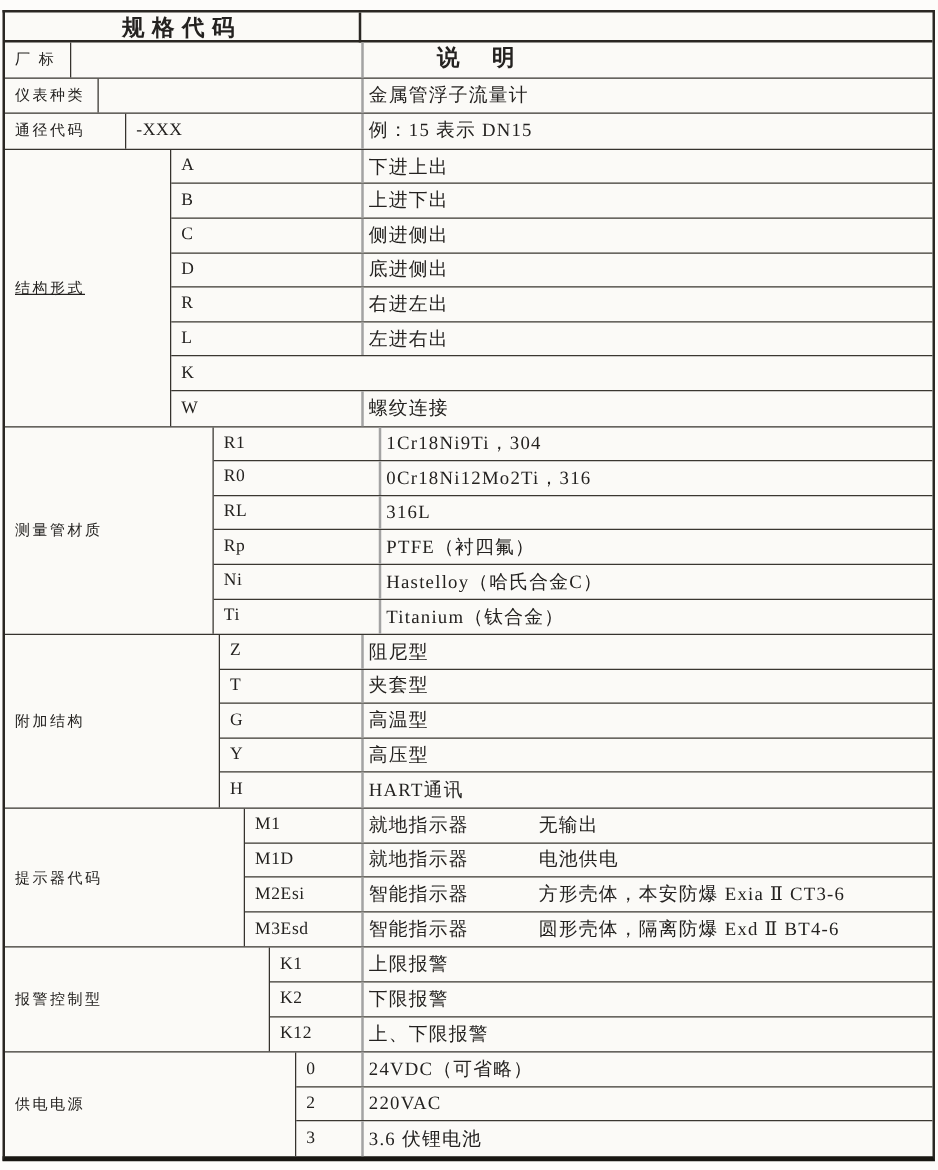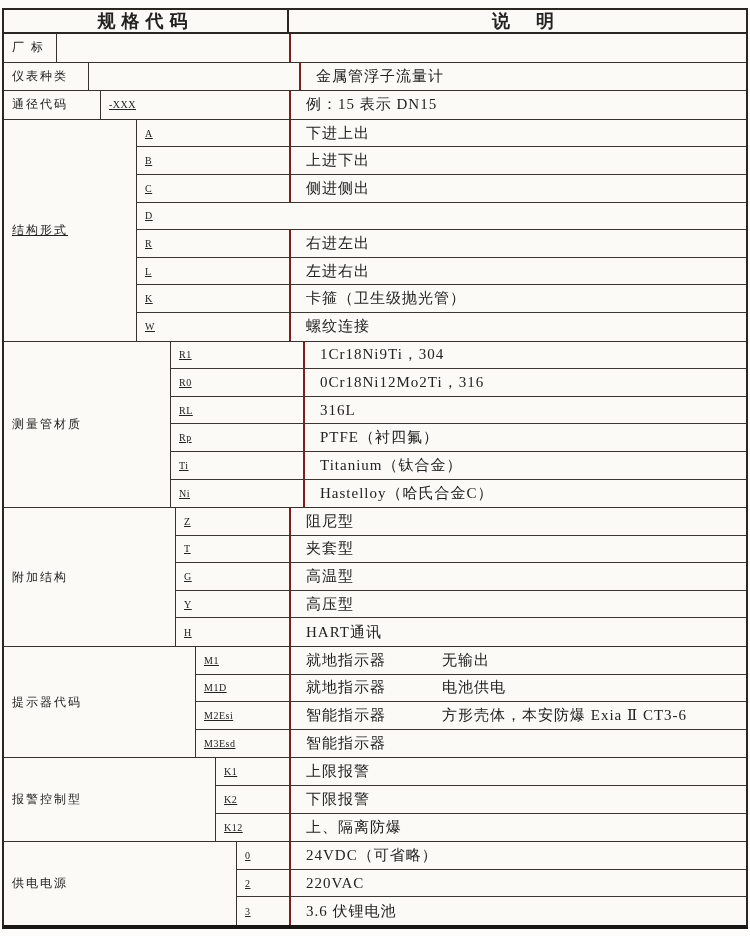--- a/index.html
+++ b/index.html
@@ -16,20 +16,21 @@
     border-bottom: 4px solid #191713;
   }
   
   .header-row {
     display: flex;
     height: 24px;
     border-bottom: 2px solid #2a2723;
     font-family: "Liberation Sans", "DejaVu Sans", sans-serif;
     font-weight: bold;
     font-size: 18px;
+    flex-direction: column;
   }
   .header-left {
     width: 285px;
     border-right: 2px solid #2a2723;
     display: flex; align-items: center; justify-content: center;
     letter-spacing: 6px;
   }
   .header-right {
     flex: 1;
     display: flex; align-items: center; justify-content: center;
@@ -46,39 +47,39 @@
     font-size: 12px;
     letter-spacing: 2px;
     white-space: nowrap;
     overflow: hidden;
   }
   .rows { flex: 1; display: flex; flex-direction: column; }
   .row { display: flex; height: 27.6px; border-bottom: 1px solid #3a3731; }
   .row:last-child { border-bottom: none; }
   .code {
     padding-left: 8px;
-    font-size: 10px;
+    font-size: 14px;
     display: flex; align-items: center;
     letter-spacing: 0.5px;
-    white-space: nowrap; overflow: hidden; text-decoration: underline;
+    white-space: nowrap; overflow: hidden;
   }
   .desc {
     flex: 1;
-    border-left: 2px solid #7f1d1d;
-    padding-left: 15px;
+    border-left: 2px solid #a3a3a3;
+    padding-left: 4px;
     font-size: 15px;
     display: flex; align-items: center;
     letter-spacing: 1px;
     white-space: nowrap; overflow: hidden;
   }
   .desc .d1 { width: 136px; flex: none; }
   .desc .d2 { flex: 1; }
   
   .lw53  { width: 53px; }  .cw232 { width: 232px; }
-  .lw75  { width: 85px; }  .cw210 { width: 210px; }
+  .lw75  { width: 75px; }  .cw210 { width: 210px; }
   .lw97  { width: 97px; }  .cw188 { width: 188px; }
   .lw133 { width: 133px; text-decoration: underline; } .cw152 { width: 152px; }
   .lw153 { width: 167px; } .cw132 { width: 132px; }
   .lw172 { width: 172px; } .cw113 { width: 113px; }
   .lw192 { width: 192px; } .cw93  { width: 93px; }
   .lw212 { width: 212px; } .cw73  { width: 73px; }
   .lw233 { width: 233px; } .cw52  { width: 52px; }
 </style>
 </head>
 <body>
@@ -131,32 +132,32 @@
         <div class="row">
           <div class="code cw152">B</div>
           <div class="desc">上进下出</div>
         </div>
         <div class="row">
           <div class="code cw152">C</div>
           <div class="desc">侧进侧出</div>
         </div>
         <div class="row">
           <div class="code cw152">D</div>
+          <div class="desc">底进侧出</div>
         </div>
         <div class="row">
           <div class="code cw152">R</div>
           <div class="desc">右进左出</div>
         </div>
         <div class="row">
           <div class="code cw152">L</div>
           <div class="desc">左进右出</div>
         </div>
         <div class="row">
           <div class="code cw152">K</div>
-          <div class="desc">卡箍（卫生级抛光管）</div>
         </div>
         <div class="row">
           <div class="code cw152">W</div>
           <div class="desc">螺纹连接</div>
         </div>
       </div>
     </div>
 
     <div class="section">
       <div class="sec-label lw153">测量管材质</div>
@@ -171,27 +172,27 @@
         </div>
         <div class="row">
           <div class="code cw132">RL</div>
           <div class="desc">316L</div>
         </div>
         <div class="row">
           <div class="code cw132">Rp</div>
           <div class="desc">PTFE（衬四氟）</div>
         </div>
         <div class="row">
+          <div class="code cw132">Ni</div>
+          <div class="desc">Hastelloy（哈氏合金C）</div>
+        </div>
+        <div class="row">
           <div class="code cw132">Ti</div>
           <div class="desc">Titanium（钛合金）</div>
         </div>
-        <div class="row">
-          <div class="code cw132">Ni</div>
-          <div class="desc">Hastelloy（哈氏合金C）</div>
-        </div>
       </div>
     </div>
 
     <div class="section">
       <div class="sec-label lw172">附加结构</div>
       <div class="rows">
         <div class="row">
           <div class="code cw113">Z</div>
           <div class="desc">阻尼型</div>
         </div>
@@ -235,39 +236,40 @@
           <div class="code cw93">M2Esi</div>
           <div class="desc">
             <span class="d1">智能指示器</span>
             <span class="d2">方形壳体，本安防爆 Exia Ⅱ CT3-6</span>
           </div>
         </div>
         <div class="row">
           <div class="code cw93">M3Esd</div>
           <div class="desc">
             <span class="d1">智能指示器</span>
+            <span class="d2">圆形壳体，隔离防爆 Exd Ⅱ BT4-6</span>
           </div>
         </div>
       </div>
     </div>
 
     <div class="section">
       <div class="sec-label lw212">报警控制型</div>
       <div class="rows">
         <div class="row">
           <div class="code cw73">K1</div>
           <div class="desc">上限报警</div>
         </div>
         <div class="row">
           <div class="code cw73">K2</div>
           <div class="desc">下限报警</div>
         </div>
         <div class="row">
           <div class="code cw73">K12</div>
-          <div class="desc">上、隔离防爆</div>
+          <div class="desc">上、下限报警</div>
         </div>
       </div>
     </div>
 
     <div class="section">
       <div class="sec-label lw233">供电电源</div>
       <div class="rows">
         <div class="row">
           <div class="code cw52">0</div>
           <div class="desc">24VDC（可省略）</div>

